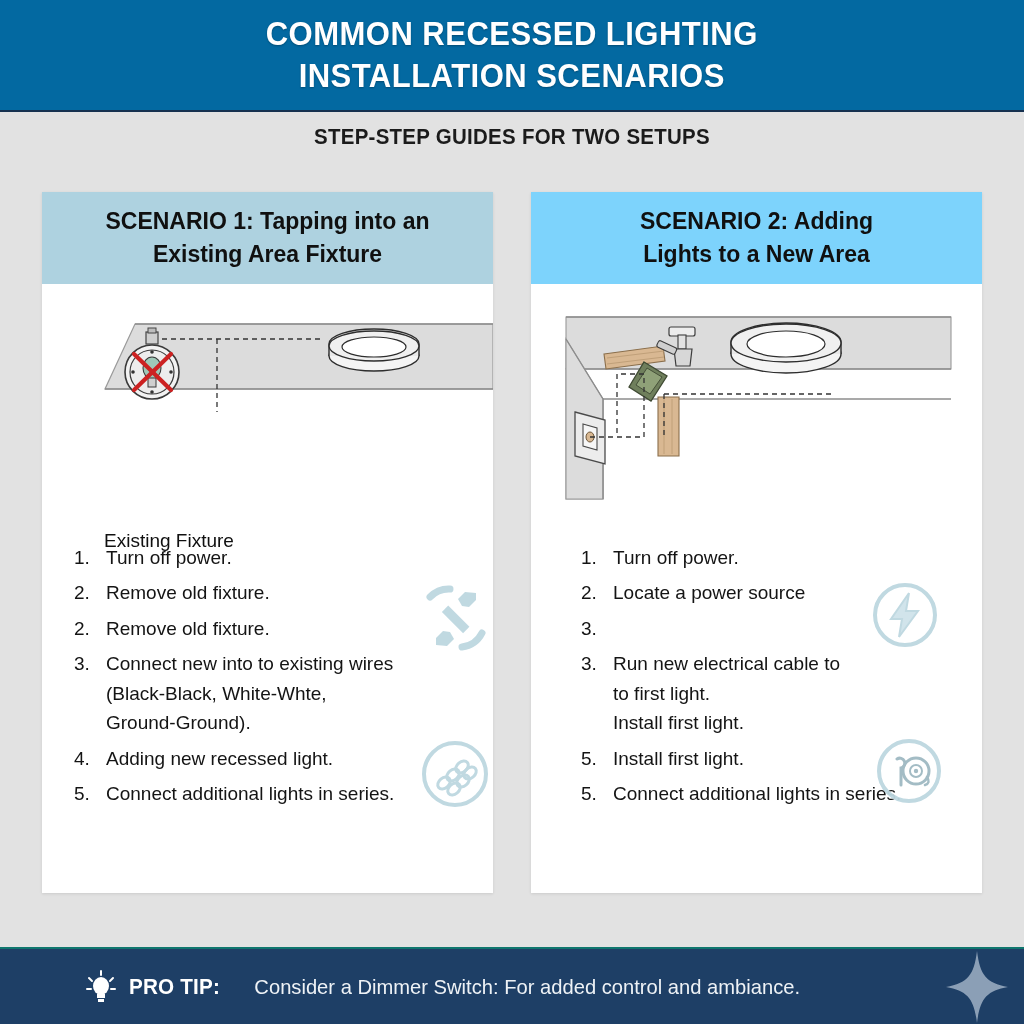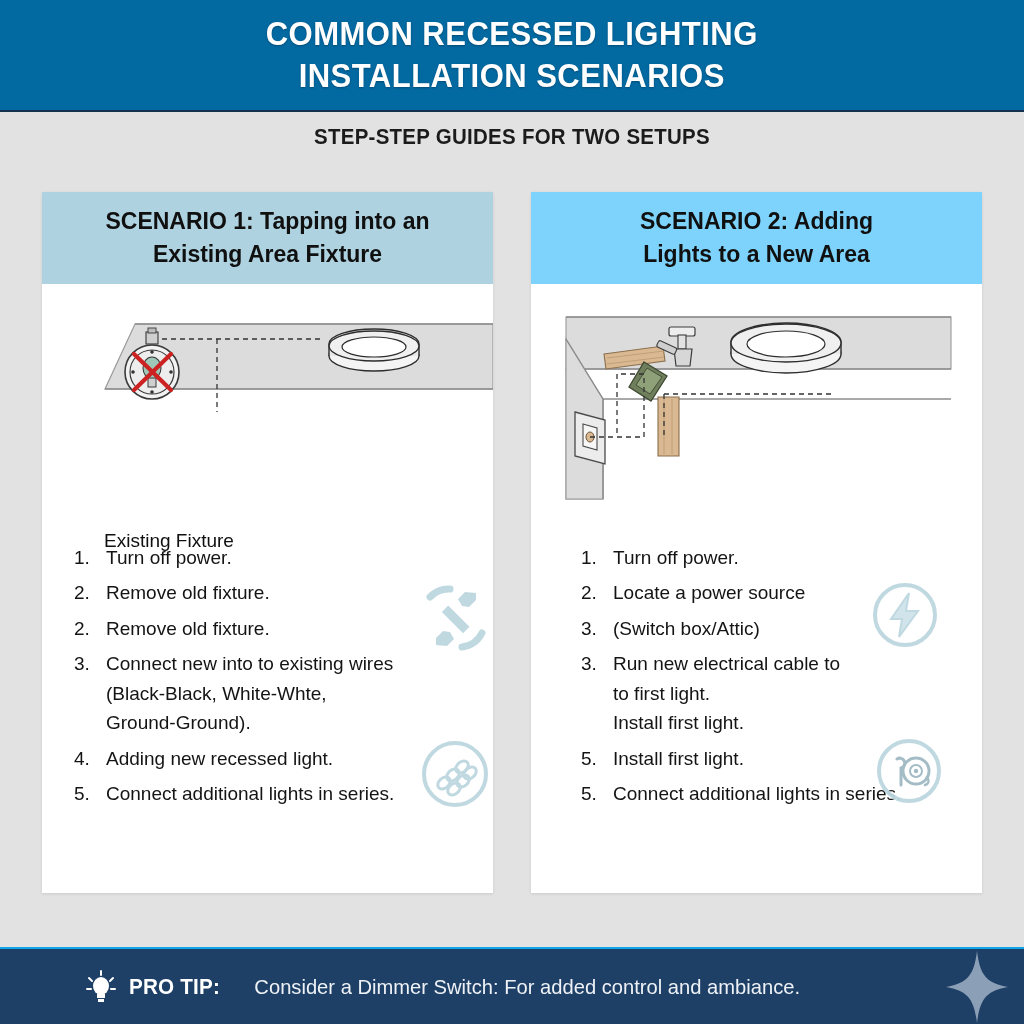--- a/index.html
+++ b/index.html
@@ -100,21 +100,21 @@
     position:absolute;
     opacity:.95;
     pointer-events:none;
   }
 
   
   .footer{
     position:absolute; left:0; bottom:0; width:1024px; height:77px;
     background:#1e3f66;
     display:flex; align-items:center;
-    border-top:2px solid #0ea5e9;
+    border-top:2px solid #0f766e;
   }
   .footer-inner{
     display:flex; align-items:center; gap:10px;
     margin-left:86px;
   }
   .footer .pro{
     color:#ffffff; font-weight:bold; font-size:22px;
     letter-spacing:.2px; transform:scaleX(.94);
   }
   .footer .tip{
@@ -320,21 +320,20 @@
     <div class="step">
       <span class="num">1.</span>
       <span class="txt">Turn off power.</span>
     </div>
     <div class="step">
       <span class="num">2.</span>
       <span class="txt">Locate a power source</span>
     </div>
     <div class="step">
       <span class="num">3.</span>
-      <span class="txt">(Switch box/Attic)</span>
     </div>
     <div class="step">
       <span class="num">3.</span>
       <span class="txt">Run new electrical cable to
 to first light.
 Install first light.</span>
     </div>
     <div class="step">
       <span class="num">5.</span>
       <span class="txt">Install first light.</span>

